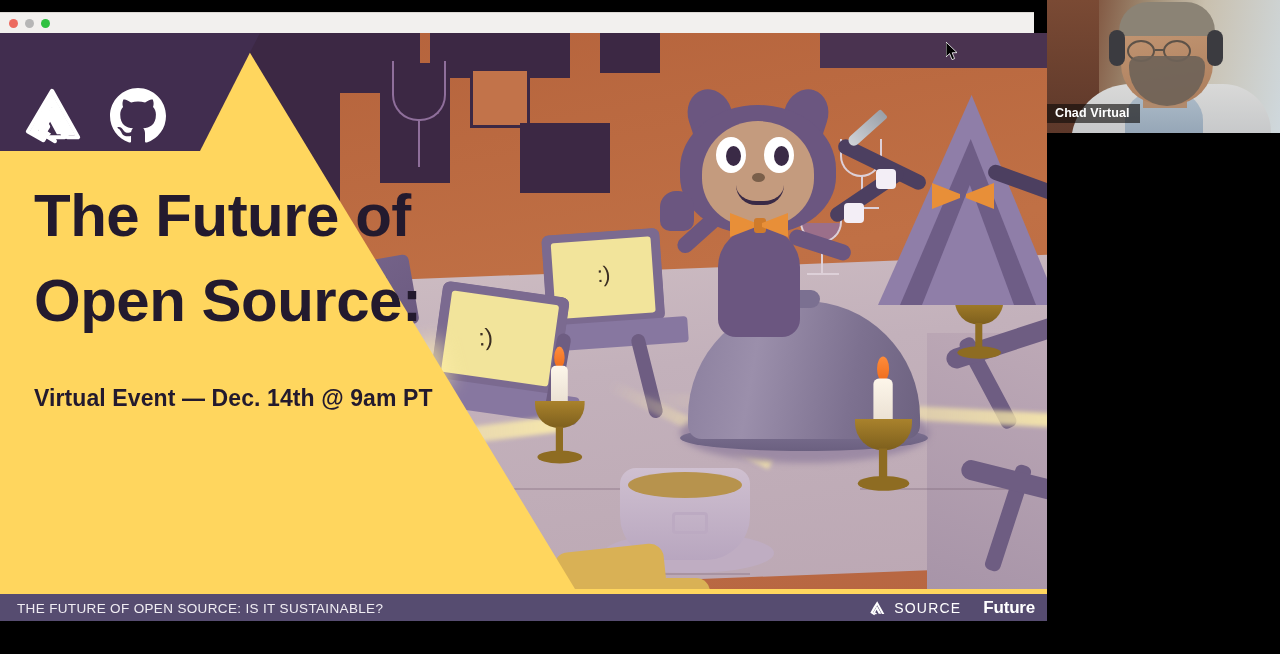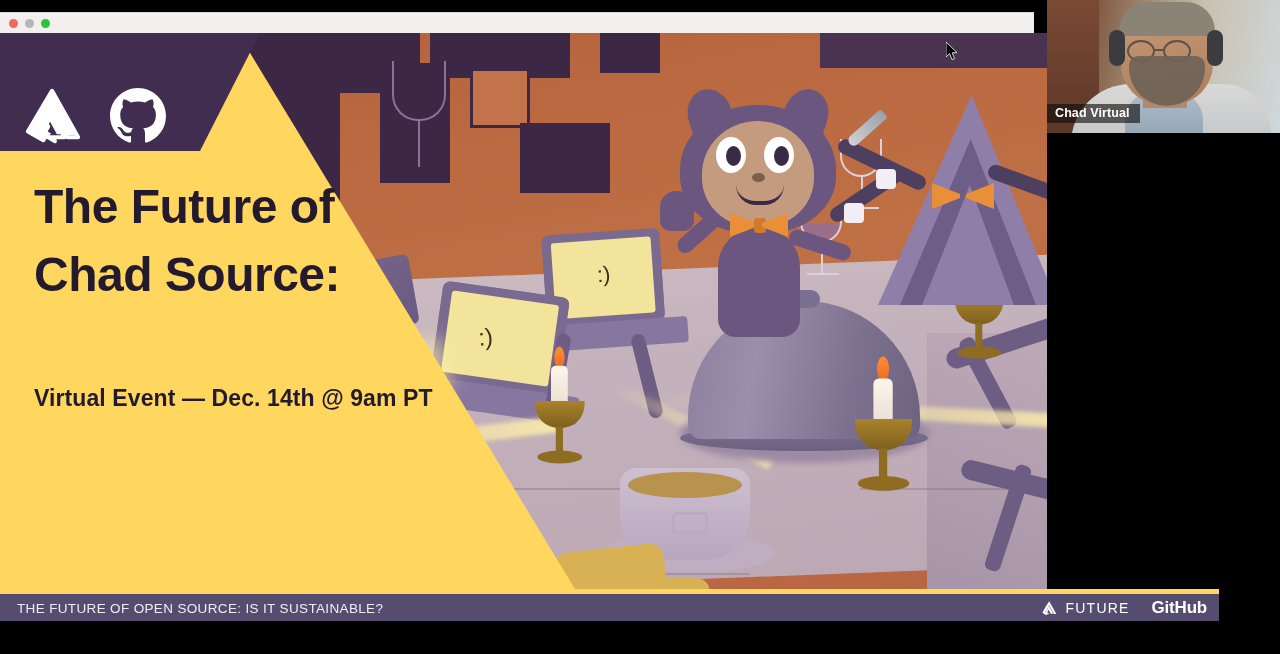--- a/index.html
+++ b/index.html
@@ -228,31 +228,31 @@
   
   .purple-band{
     position:absolute; left:0; top:0; width:260px; height:118px;
     background:#412d4f;
     clip-path:polygon(0 0, 260px 0, 200px 100%, 0 100%);
   }
   .logos{ position:absolute; left:22px; top:54px; display:flex; align-items:center; gap:26px; }
 
   .title-wrap{ position:absolute; left:34px; top:140px; width:470px; }
   .title-line{
-    font-size:48px; line-height:1.42; font-weight:bold; color:#231a2e;
+    font-size:60px; line-height:1.42; font-weight:bold; color:#231a2e;
     letter-spacing:-.5px; white-space:nowrap;
   }
   .subtitle{
     position:absolute; left:34px; top:352px; font-size:23px; font-weight:bold;
     color:#231a2e; letter-spacing:.1px; white-space:nowrap;
   }
 
   
   .footer{
-    position:absolute; left:0; top:589px; width:1219px; height:32px;
+    position:absolute; left:0; top:589px; width:1047px; height:32px;
     background:#564c70; border-top:5px solid #ffd65e;
     display:flex; align-items:center;
   }
   .footer-title{
     position:absolute; left:17px; top:50%; transform:translateY(-50%);
     color:#f0edf3; font-size:13.5px; letter-spacing:.35px;
   }
   .footer-brands{
     position:absolute; right:12px; top:50%; transform:translateY(-50%);
     display:flex; align-items:center; gap:22px;
@@ -458,37 +458,37 @@
           <path d="M31 7 L55 50 L47 50 L31 21 L17 45 L25 49 L21 54 L8 46 L19 26 Z" fill="#ffffff"></path>
           <path d="M30 22 L45 49 L36 49 L29 36 L24 45 L30 48 L27 52 L17 46 L25 33 Z" fill="#ffffff"></path>
         </svg>
         <svg width="56" height="56" viewBox="0 0 16 16">
           <path fill="#ffffff" d="M8 0C3.58 0 0 3.58 0 8c0 3.54 2.29 6.53 5.47 7.59.4.07.55-.17.55-.38 0-.19-.01-.82-.01-1.49-2.01.37-2.53-.49-2.69-.94-.09-.23-.48-.94-.82-1.13-.28-.15-.68-.52-.01-.53.63-.01 1.08.58 1.23.82.72 1.21 1.87.87 2.33.66.07-.52.28-.87.51-1.07-1.78-.2-3.64-.89-3.64-3.95 0-.87.31-1.59.82-2.15-.08-.2-.36-1.02.08-2.12 0 0 .67-.21 2.2.82a7.4 7.4 0 0 1 2-.27c.68 0 1.36.09 2 .27 1.53-1.04 2.2-.82 2.2-.82.44 1.1.16 1.92.08 2.12.51.56.82 1.27.82 2.15 0 3.07-1.87 3.75-3.65 3.95.29.25.54.73.54 1.48 0 1.07-.01 1.93-.01 2.2 0 .21.15.46.55.38A8.01 8.01 0 0 0 16 8c0-4.42-3.58-8-8-8Z"></path>
         </svg>
       </div>
 
       <div class="title-wrap">
         <div class="title-line">The Future of</div>
-        <div class="title-line">Chad Source:</div>
+        <div class="title-line">Open Source:</div>
       </div>
       <div class="subtitle">Virtual Event — Dec. 14th @ 9am PT</div>
     </div>
 
     <div class="footer">
       <div class="footer-title">THE FUTURE OF OPEN SOURCE: IS IT SUSTAINABLE?</div>
       <div class="footer-brands">
         <div class="brand">
           <svg width="19" height="18" viewBox="0 0 64 60">
             <path d="M31 7 L55 50 L47 50 L31 21 L17 45 L25 49 L21 54 L8 46 L19 26 Z" fill="#ffffff"></path>
             <path d="M30 22 L45 49 L36 49 L29 36 L24 45 L30 48 L27 52 L17 46 L25 33 Z" fill="#ffffff"></path>
           </svg>
-          <span class="brand-txt">FUTURE</span>
+          <span class="brand-txt">SOURCE</span>
         </div>
         <div class="brand">
-          <span class="brand-txt gh">GitHub</span>
+          <span class="brand-txt gh">Future</span>
         </div>
       </div>
     </div>
   </div>
 
   <div class="webcam">
     <div class="cam-bg"></div>
     <div class="cam-wall"></div>
     <div class="cam-shoulder"></div>
     <div class="cam-shirt"></div>

